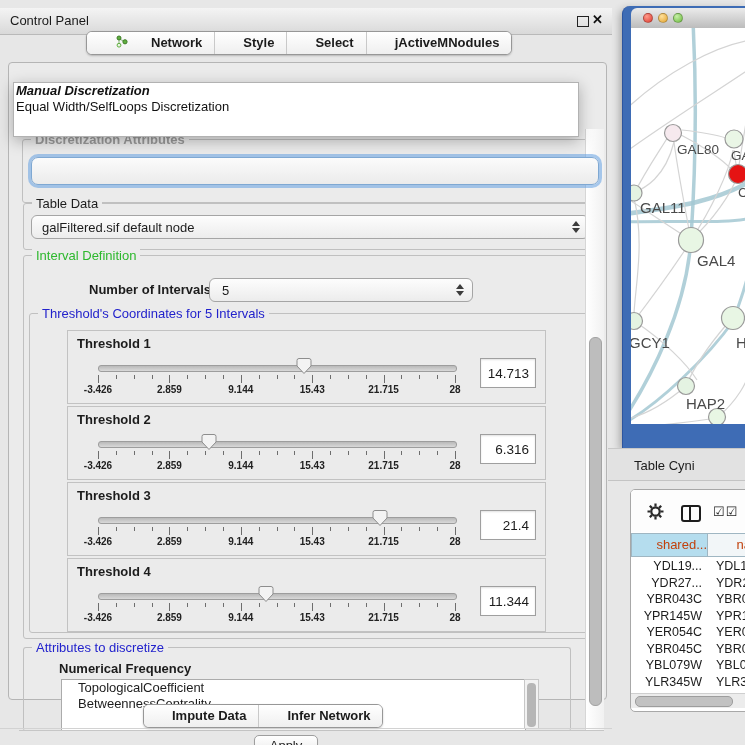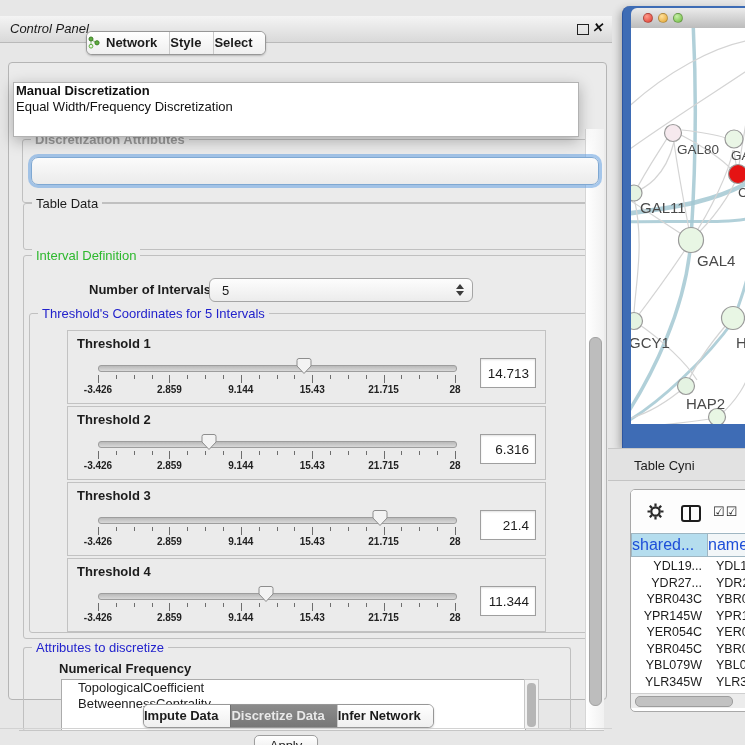--- a/index.html
+++ b/index.html
@@ -6,32 +6,32 @@
   body{
     width:745px;height:745px;position:relative;overflow:hidden;
     background:#e7e7e7;
     font-family:"Liberation Sans", sans-serif;
     font-size:13px;color:#1c1c1c;
     -webkit-font-smoothing:antialiased;
   }
   .abs{position:absolute;}
 
   
-  .cp-titlebar{left:0;top:16px;width:612px;height:26px;
+  .cp-titlebar{left:0;top:8px;width:612px;height:26px;
     background:linear-gradient(#f4f4f4,#d9d9d9);
-    border-bottom:1px solid #b9b9b9;font-style:italic;}
+    border-bottom:1px solid #b9b9b9;}
   .cp-title{left:10px;top:5px;color:#1a1a1a;}
   .float-icon{left:577px;top:8px;width:10px;height:9px;border:1.5px solid #222;background:transparent;}
   .close-icon{left:592px;top:4px;font-weight:bold;font-size:13px;color:#111;}
 
   
   .segbar{display:inline-flex;border:1px solid #979797;border-radius:6px;overflow:hidden;
     background:#fff;box-shadow:0 1px 2px rgba(0,0,0,.22);}
-  .seg{padding:3px 12px 4px 0;background:linear-gradient(#ffffff,#efefef);
-    color:#1b1b1b;font-weight:600;white-space:nowrap;display:flex;align-items:center;gap:6px;}
+  .seg{padding:3px 12px 4px 28px;background:linear-gradient(#ffffff,#efefef);
+    color:#1b1b1b;font-weight:600;white-space:nowrap;display:flex;align-items:flex-start;gap:23px;}
   .seg + .seg{border-left:1px solid #c9c9c9;}
   .seg.sel{background:linear-gradient(#8b8b8b,#777777);color:#e9e9e9;border-left:1px solid #6f6f6f;}
   .top-tabbar{left:86px;top:31px;}
   .bottom-tabbar{left:143px;top:704px;}
   .neticon svg{display:block;}
 
   
   .content-panel{left:8px;top:62px;width:597px;height:636px;background:#ebebeb;
     border:1px solid #b5b5b5;border-radius:4px;}
   .viewport-bottom-line{left:10px;top:667px;width:585px;height:1px;background:#c6c6c6;}
@@ -51,21 +51,21 @@
   .alg-legend{color:#9a9a9a;font-weight:bold;}
   .alg-combo{left:22px;top:94px;width:566px;height:26px;border-radius:7px;
     background:linear-gradient(#fbfbfb,#ebebeb);border:1px solid #7fa8d2;
     box-shadow:0 0 0 3px rgba(100,160,225,.55);z-index:1;}
 
   
   .popup{left:13px;top:82px;width:564px;height:53px;background:#ffffff;
     border:1px solid #b2b2b2;box-shadow:0 4px 14px rgba(0,0,0,.28);z-index:30;}
   .popup-hint{text-align:center;color:#b3b3b3;font-size:12.5px;margin-top:3px;}
   .popup-opt{padding-left:2px;line-height:15.5px;color:#111;}
-  .popup-opt.bold{font-weight:bold;}
+  .popup-opt.bold{font-weight:bold;font-style:italic;}
 
   .td-group{left:14px;top:140px;width:578px;height:45px;}
   .combo{background:linear-gradient(#fdfdfd,#ececec);border:1px solid #a5a5a5;border-radius:6px;}
   .td-combo{left:22px;top:152px;width:558px;height:24px;line-height:24px;padding-left:10px;box-sizing:border-box;}
   .stepper{position:absolute;right:8px;top:50%;transform:translateY(-50%);width:8px;height:12px;}
   .stepper:before,.stepper:after{content:"";position:absolute;left:0;border-left:4px solid transparent;border-right:4px solid transparent;}
   .stepper:before{top:0;border-bottom:5px solid #3c3c3c;}
   .stepper:after{bottom:0;border-top:5px solid #3c3c3c;}
 
   .interval-group{left:14px;top:192px;width:578px;height:382px;}
@@ -117,21 +117,21 @@
   .tp-bar{left:608px;top:448px;width:137px;height:33px;background:#e2e2e2;
     border-top:1px solid #c8c8c8;border-bottom:1px solid #c4c4c4;line-height:33px;padding-left:26px;box-sizing:border-box;}
   .tp-container{left:630px;top:489px;width:120px;height:221px;background:#fff;
     border:1px solid #a8a8a8;border-radius:5px 0 0 5px;overflow:hidden;}
   .tp-toolbar{position:absolute;left:0;top:0;width:100%;height:42px;background:#fdfdfd;}
   .gear{position:absolute;left:16px;top:13px;}
   .colsplit{position:absolute;left:50px;top:15px;width:16px;height:13px;border:2px solid #1d1d1d;border-radius:3px;}
   .colsplit:before{content:"";position:absolute;left:6px;top:0;width:2px;height:13px;background:#1d1d1d;}
   .cbpair{position:absolute;left:82px;top:14px;font-size:13px;color:#222;letter-spacing:1px;}
   .tp-header{position:absolute;left:0;top:43px;height:24px;display:flex;}
-  .th{box-sizing:border-box;border:1px solid #9fb6c2;border-left:none;line-height:22px;text-align:left;font-size:16px;color:#1d4ed8;}
+  .th{box-sizing:border-box;border:1px solid #9fb6c2;border-left:none;line-height:22px;text-align:right;font-size:13px;color:#c2410c;}
   .th.c1{width:77px;background:#b5ddee;border-left:1px solid #9fb6c2;}
   .th.c2{width:62px;background:#f2f6f8;}
   .tp-rows{position:absolute;left:0;top:68px;width:140px;height:136px;overflow:hidden;}
   .trow{display:flex;height:16.5px;line-height:16.5px;font-size:12.5px;}
   .td1{width:71px;text-align:right;padding-right:6px;}
   .td2{width:55px;padding-left:8px;}
   .hscroll-track{position:absolute;left:0;top:203px;width:120px;height:14px;background:#ececec;border-top:1px solid #cfcfcf;}
   .hscroll-thumb{position:absolute;left:4px;top:2px;width:96px;height:9px;background:#c2c2c2;border:1px solid #9d9d9d;border-radius:5px;}
 </style>
 </head>
@@ -154,31 +154,38 @@
         </svg>
       </span>
       <span>Network</span>
     </div>
     <div class="seg">
       <span>Style</span>
     </div>
     <div class="seg">
       <span>Select</span>
     </div>
+    <div class="seg">
+      <span>jActiveMNodules</span>
+    </div>
   </div>
 
 <div class="abs content-panel">
 
   <div class="abs group alg-group">
     <span class="legend alg-legend">Discretization Attributes</span>
   </div>
   <div class="abs alg-combo"></div>
 
   <div class="abs group td-group">
     <span class="legend">Table Data</span>
+  </div>
+  <div class="abs combo td-combo">
+    <span>galFiltered.sif default node</span>
+    <span class="stepper"></span>
   </div>
 
   <div class="abs group interval-group">
     <span class="legend green-legend">Interval Definition</span>
   </div>
   <div class="abs noi-label">Number of Intervals</div>
   <div class="abs combo noi-combo">
     <span>5</span>
     <span class="stepper"></span>
   </div>
@@ -358,29 +365,26 @@
   <div class="abs viewport-bottom-line"></div>
   <div class="abs apply-btn">Apply</div>
 
   <div class="abs vscroll-track">
     <div class="abs vscroll-thumb" style="left:3px;"></div>
   </div>
 </div>
 
 <div class="abs popup">
   <div class="popup-opt bold">Manual Discretization</div>
-  <div class="popup-opt">Equal Width/Frequency Discretization</div>
+  <div class="popup-opt">Equal Width/SelfLoops Discretization</div>
 </div>
 
 <div class="abs segbar bottom-tabbar">
     <div class="seg">
       <span>Impute Data</span>
-    </div>
-    <div class="seg sel">
-      <span>Discretize Data</span>
     </div>
     <div class="seg">
       <span>Infer Network</span>
     </div>
   </div>
 <div class="abs bottom-outer-line"></div>
 
 <div class="abs netwin">
   <div class="net-titlebar">
     <div class="light red"></div>

